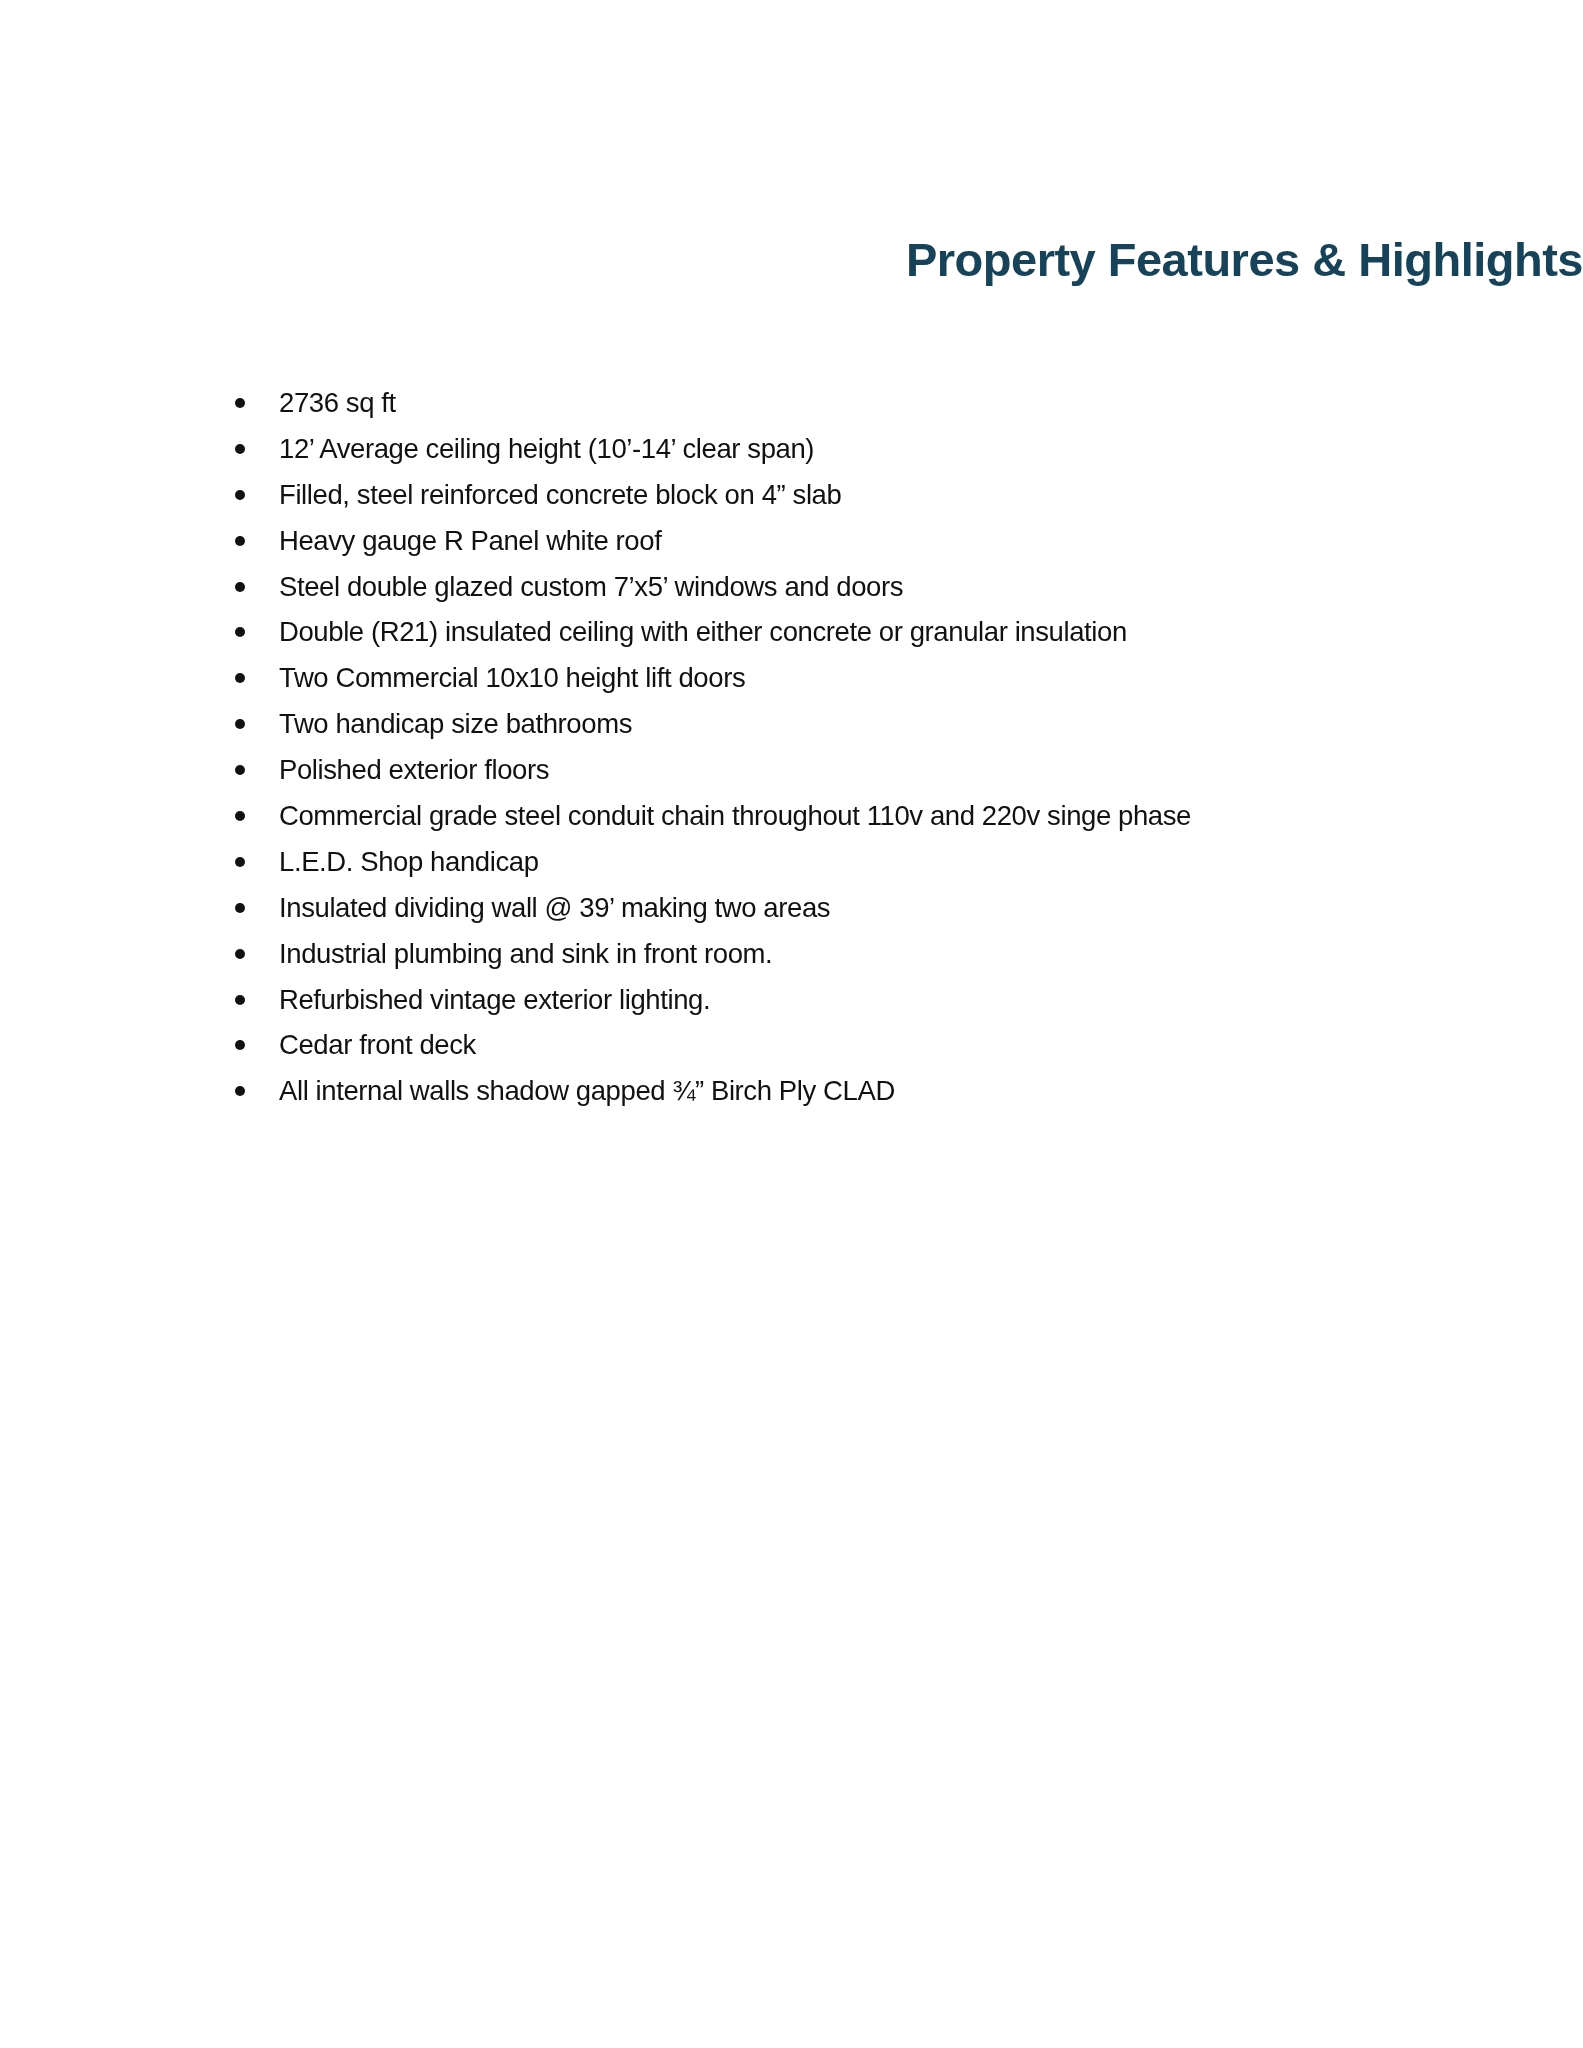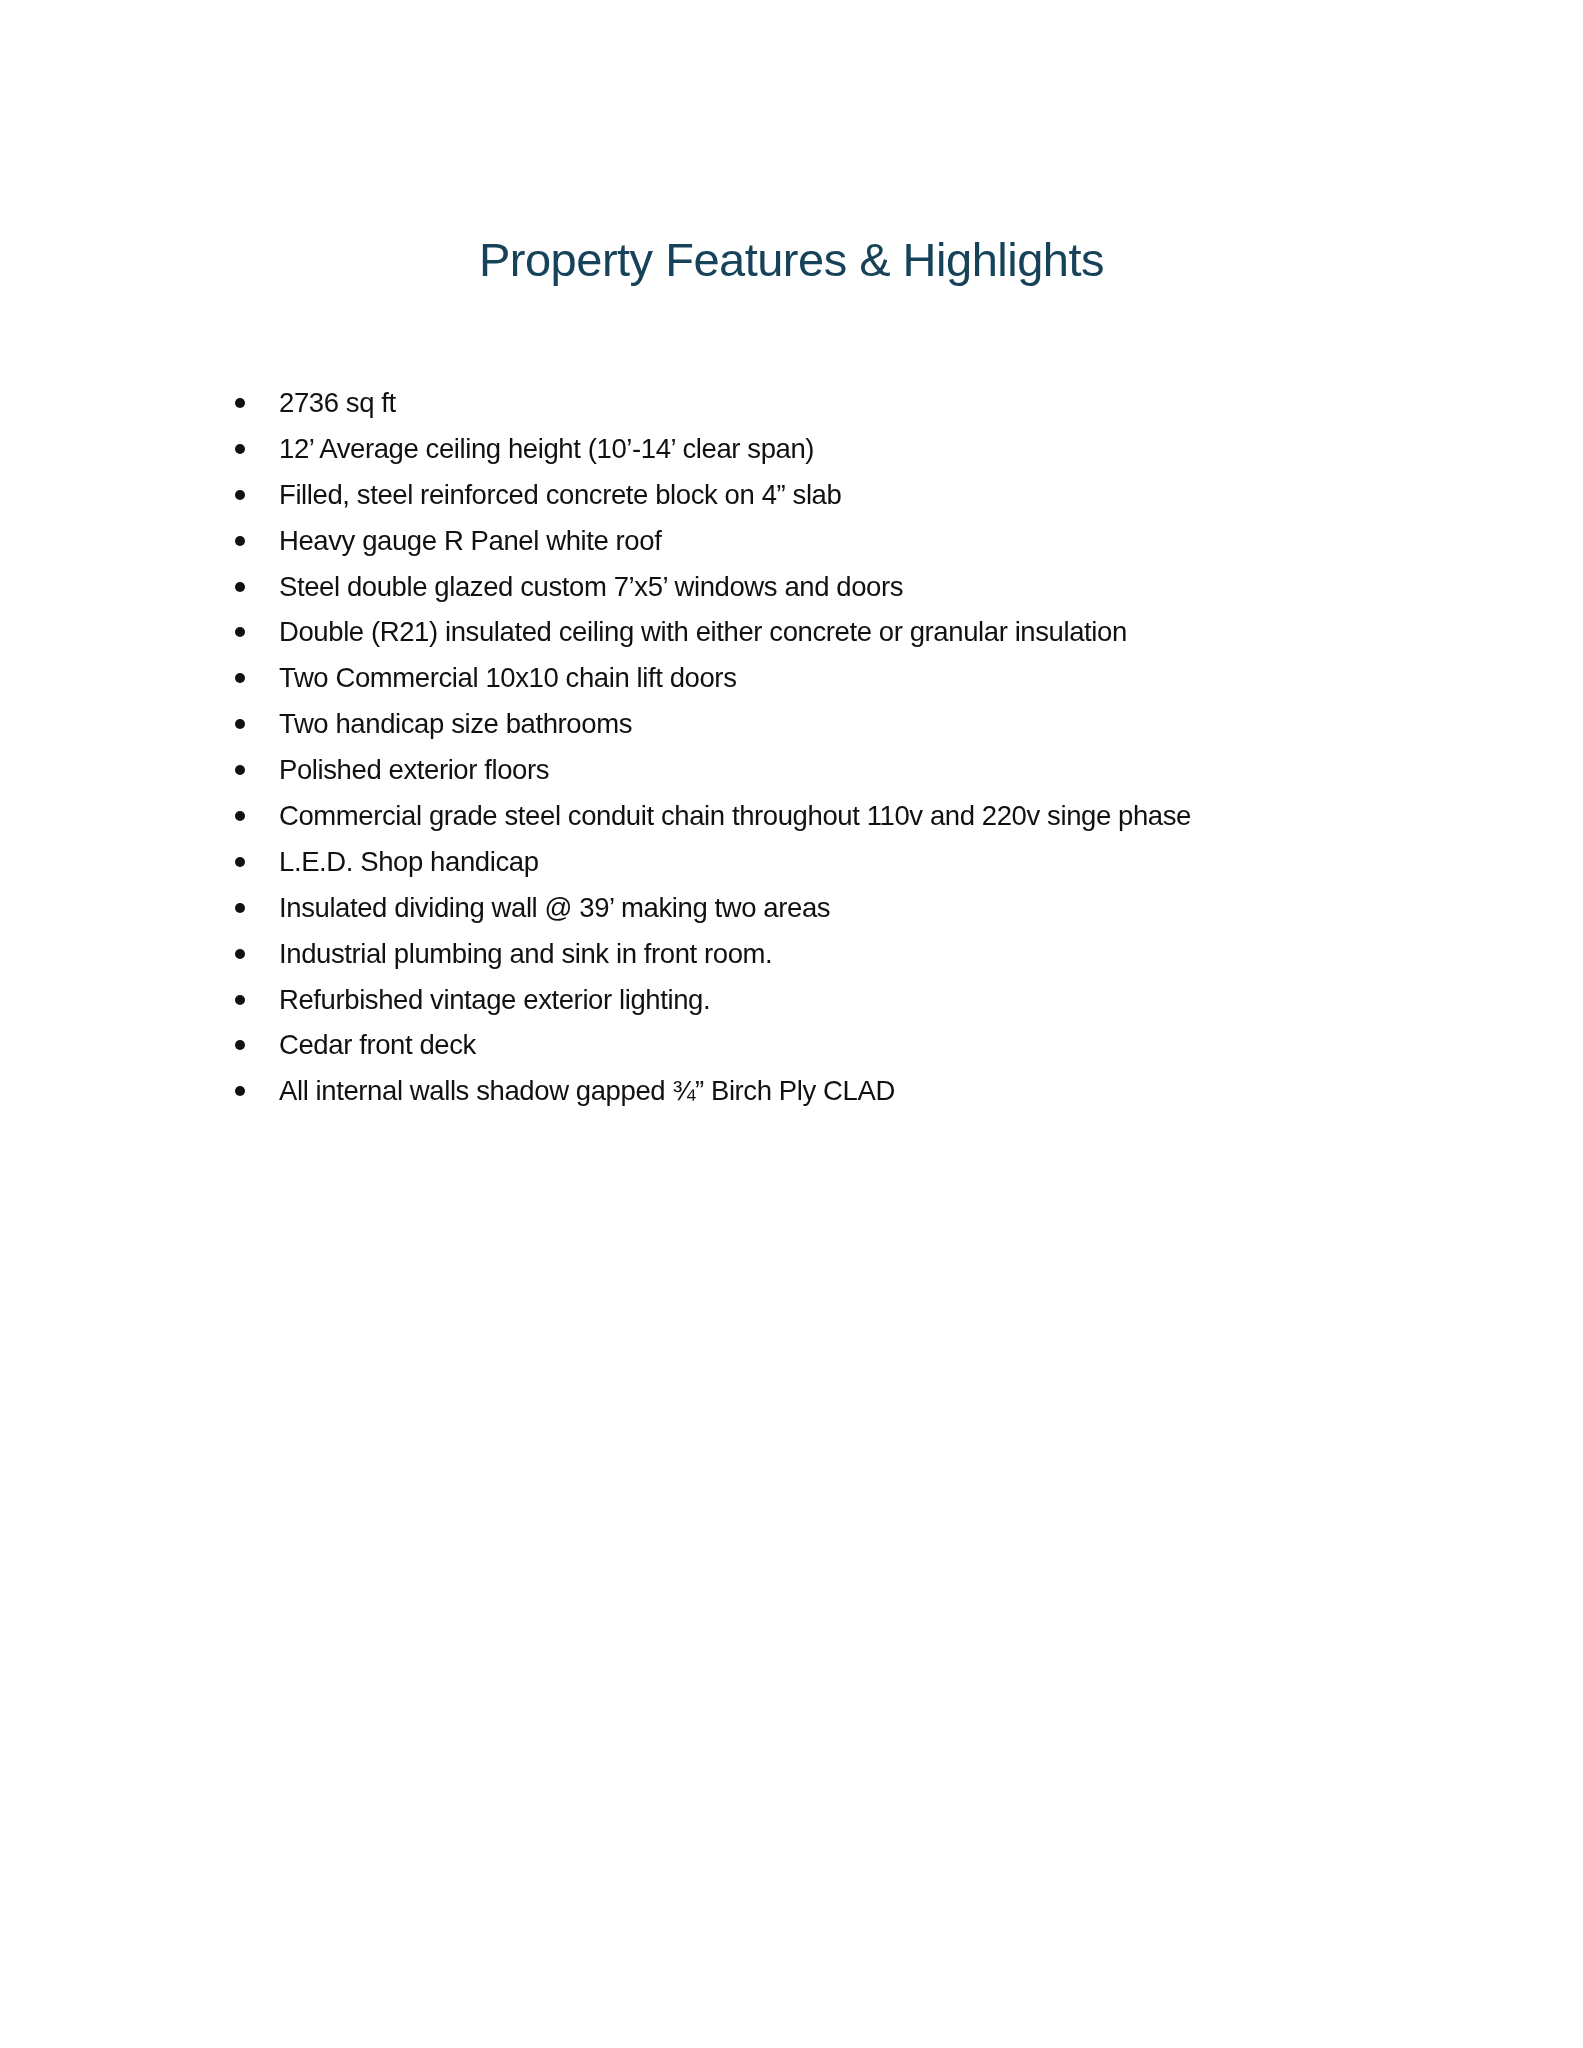--- a/index.html
+++ b/index.html
@@ -19,23 +19,23 @@
       left: 0; top: 0;
       width: 1583px;
       height: 2048px;
       background: #ffffff;
     }
     .title {
       position: absolute;
       top: 232px;
       left: 0;
       width: 1583px;
-      text-align: center;
+      text-align: right;
       font-size: 47px;
-      font-weight: normal;
+      font-weight: bold;
       color: #17435a;
       letter-spacing: -0.5px;
       margin: 0;
       line-height: 1.2;
     }
     .features {
       position: absolute;
       top: 380px;
       left: 225px;
       margin: 0;
@@ -93,21 +93,21 @@
     <li class="feature">
         <span class="bullet"></span>
         <span class="feature-text">Steel double glazed custom 7’x5’ windows and doors</span>
       </li>
     <li class="feature">
         <span class="bullet"></span>
         <span class="feature-text">Double (R21) insulated ceiling with either concrete or granular insulation</span>
       </li>
     <li class="feature">
         <span class="bullet"></span>
-        <span class="feature-text">Two Commercial 10x10 chain lift doors</span>
+        <span class="feature-text">Two Commercial 10x10 height lift doors</span>
       </li>
     <li class="feature">
         <span class="bullet"></span>
         <span class="feature-text">Two handicap size bathrooms</span>
       </li>
     <li class="feature">
         <span class="bullet"></span>
         <span class="feature-text">Polished exterior floors</span>
       </li>
     <li class="feature">

